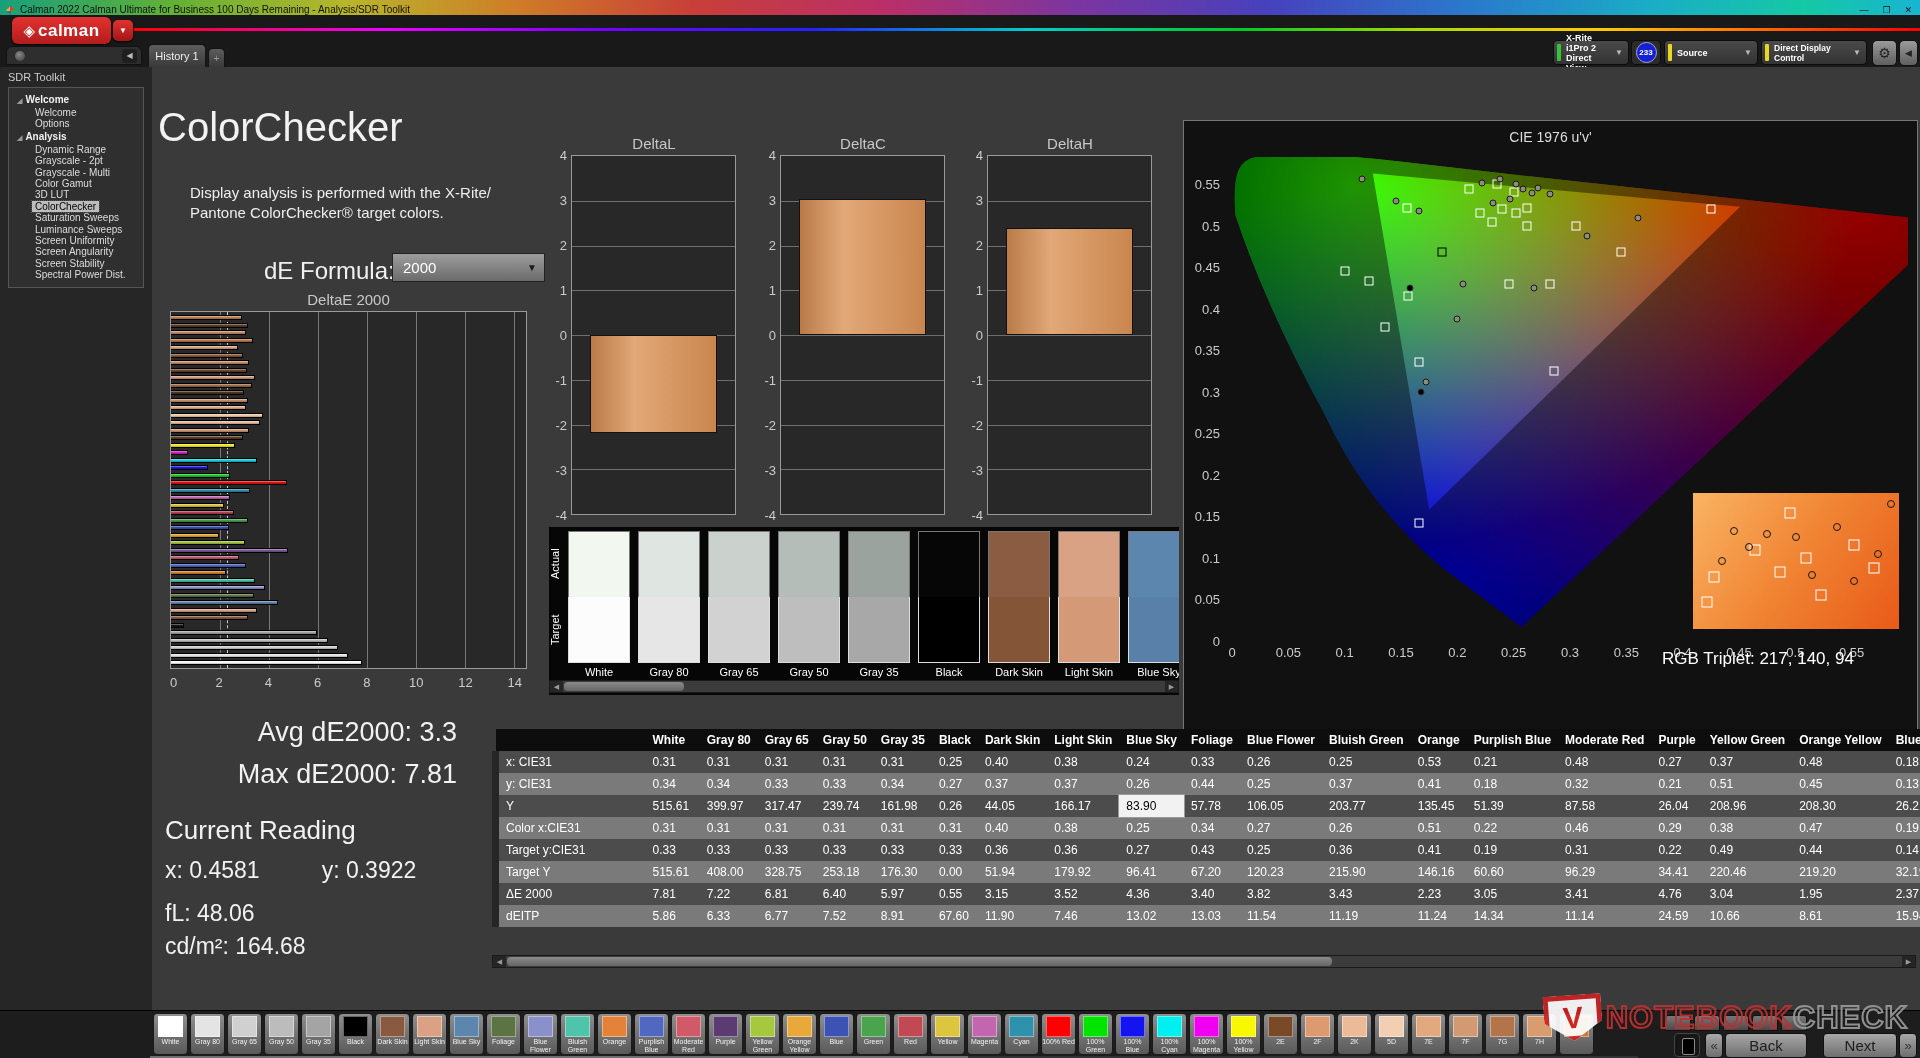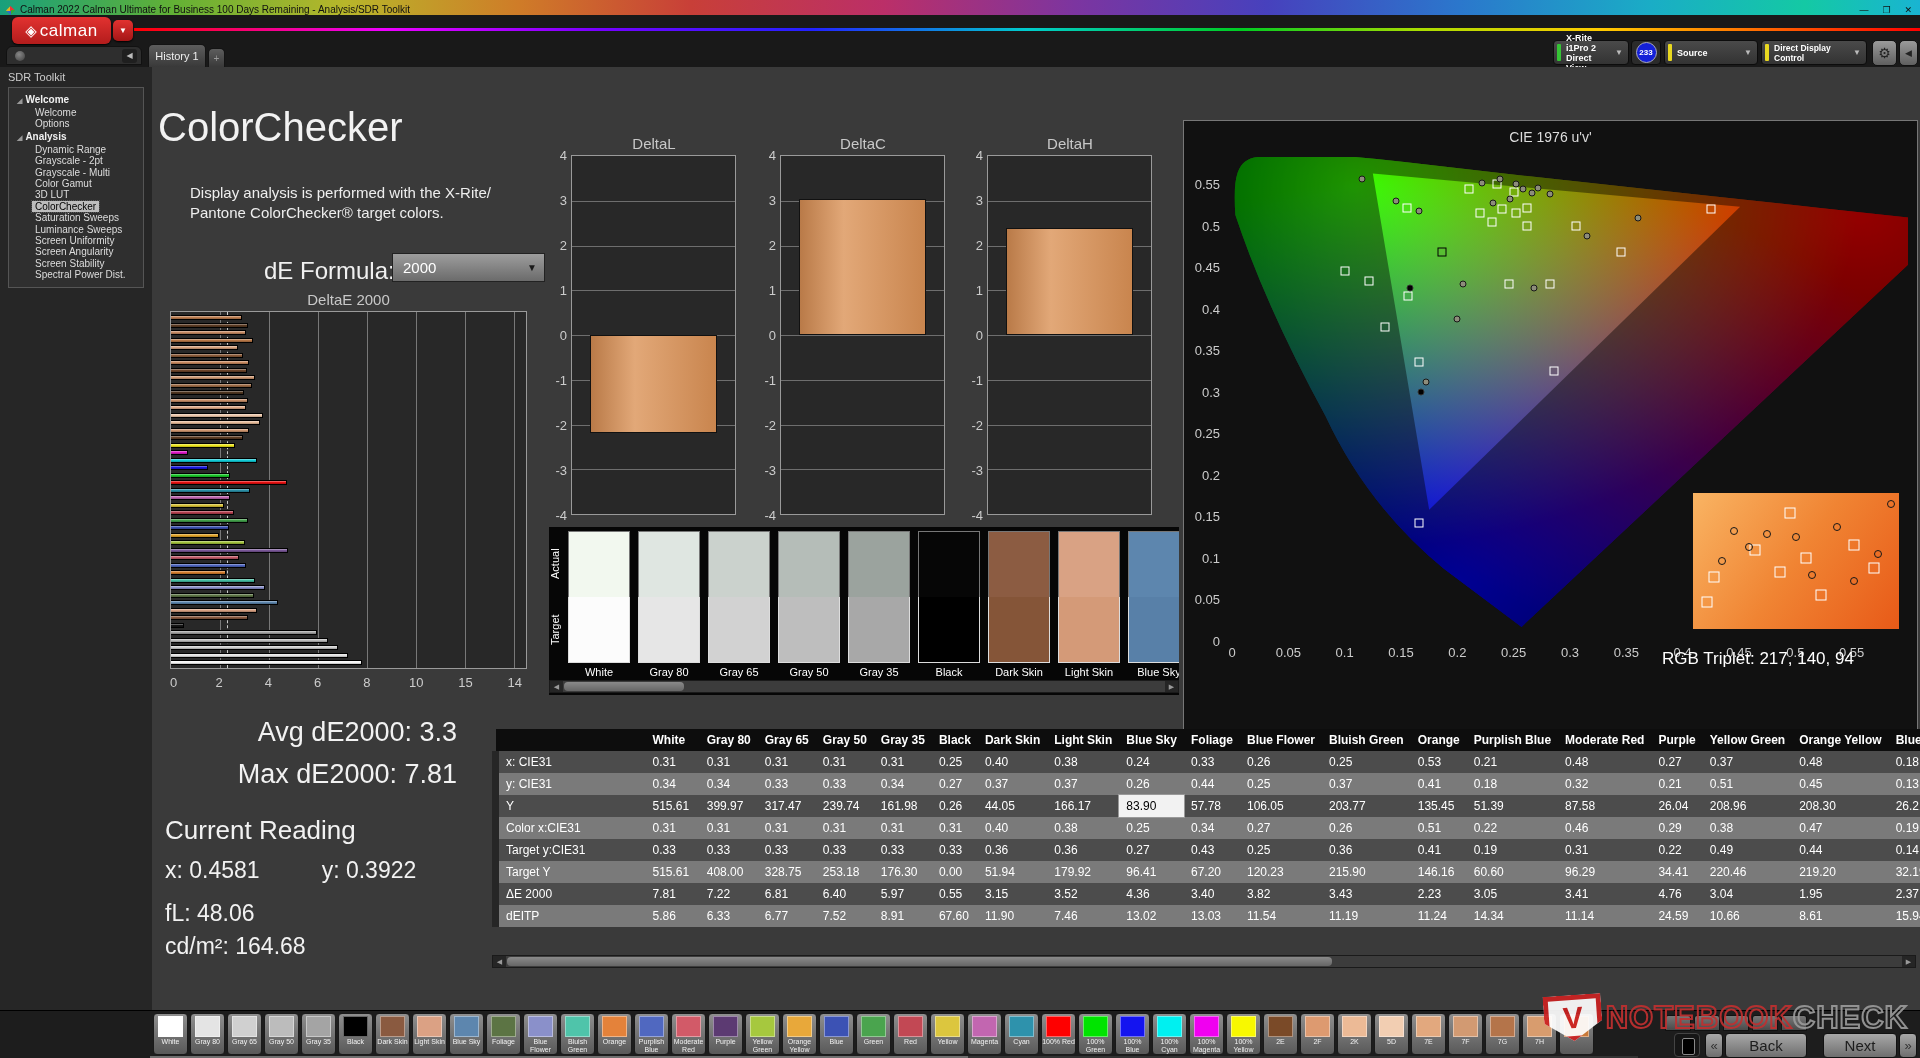--- a/index.html
+++ b/index.html
@@ -17,21 +17,21 @@
   .tb-btns { display:flex; gap:14px; margin-right:8px; font-size:9px; color:#111; }
   .tb-btns span { cursor:default; }
 
   
   .appheader { position:absolute; left:0; top:15px; width:1920px; height:52px; background:#191919; }
   .rainbow { position:absolute; left:134px; top:13px; right:0; height:3px;
     background:linear-gradient(90deg,#f00 0%,#e0f 14%,#70f 26%,#22f 38%,#0cc 50%,#0c2 62%,#ad0 72%,#fc0 82%,#f70 90%,#f00 100%); }
   .logo { position:absolute; left:12px; top:2px; width:99px; height:27px; background:linear-gradient(#e23230,#b31c1c);
     border-radius:6px; display:flex; align-items:center; justify-content:center; color:#fff; box-shadow:0 1px 2px #000; }
   .logo .dia { font-size:15px; margin-right:3px; }
-  .logo .word { font-size:17px; font-weight:normal; letter-spacing:.5px; }
+  .logo .word { font-size:17px; font-weight:bold; letter-spacing:.5px; }
   .logo-arrow { position:absolute; left:113px; top:5px; width:20px; height:21px; background:linear-gradient(#e23230,#a31616);
     border-radius:5px; color:#fff; font-size:8px; display:flex; align-items:center; justify-content:center; box-shadow:0 1px 2px #000; }
   .side-pill { position:absolute; left:6px; top:31px; width:136px; height:19px; background:#2e2e2e; border:1px solid #111; border-radius:6px 6px 0 0; }
   .side-pill .dot { position:absolute; left:8px; top:4px; width:10px; height:10px; border-radius:50%; background:radial-gradient(circle at 40% 35%,#888,#3c3c3c); }
   .side-pill .col { position:absolute; right:4px; top:2px; width:15px; height:14px; border-radius:3px; background:#1f1f1f; color:#bbb; font-size:8px; text-align:center; line-height:14px; }
   .tab { position:absolute; top:29px; height:23px; background:linear-gradient(#5d5d5d,#393939); border:1px solid #141414; border-bottom:none;
     border-radius:5px 5px 0 0; color:#eee; font-size:11px; display:flex; align-items:center; justify-content:center; }
   .tab.hist { left:148px; width:58px; }
   .tab.plus { left:208px; width:17px; top:33px; height:19px; color:#999; font-size:10px; }
 
@@ -306,21 +306,21 @@
           <div class="de-bar" style="width: 53.8621%; background-color: rgb(248, 248, 248);"></div>
         </div>
     </div>
     <div class="de-xlabels" id="de-xlabels">
         <span style="left: 0%; transform: none;">0</span>
         <span style="left: 13.7931%;">2</span>
         <span style="left: 27.5862%;">4</span>
         <span style="left: 41.3793%;">6</span>
         <span style="left: 55.1724%;">8</span>
         <span style="left: 68.9655%;">10</span>
-        <span style="left: 82.7586%;">15</span>
+        <span style="left: 82.7586%;">12</span>
         <span style="left: 96.5517%;">14</span>
       </div>
 
     <div class="chart-title" style="left:419px; top:68px; width:166px;">DeltaL</div>
     <div class="chart-title" style="left:628px; top:68px; width:166px;">DeltaC</div>
     <div class="chart-title" style="left:835px; top:68px; width:166px;">DeltaH</div>
     <div class="dx-labels" style="left:397px;" id="dxlab1">
         <span style="top: 0%;">4</span>
         <span style="top: 12.5%;">3</span>
         <span style="top: 25%;">2</span>

